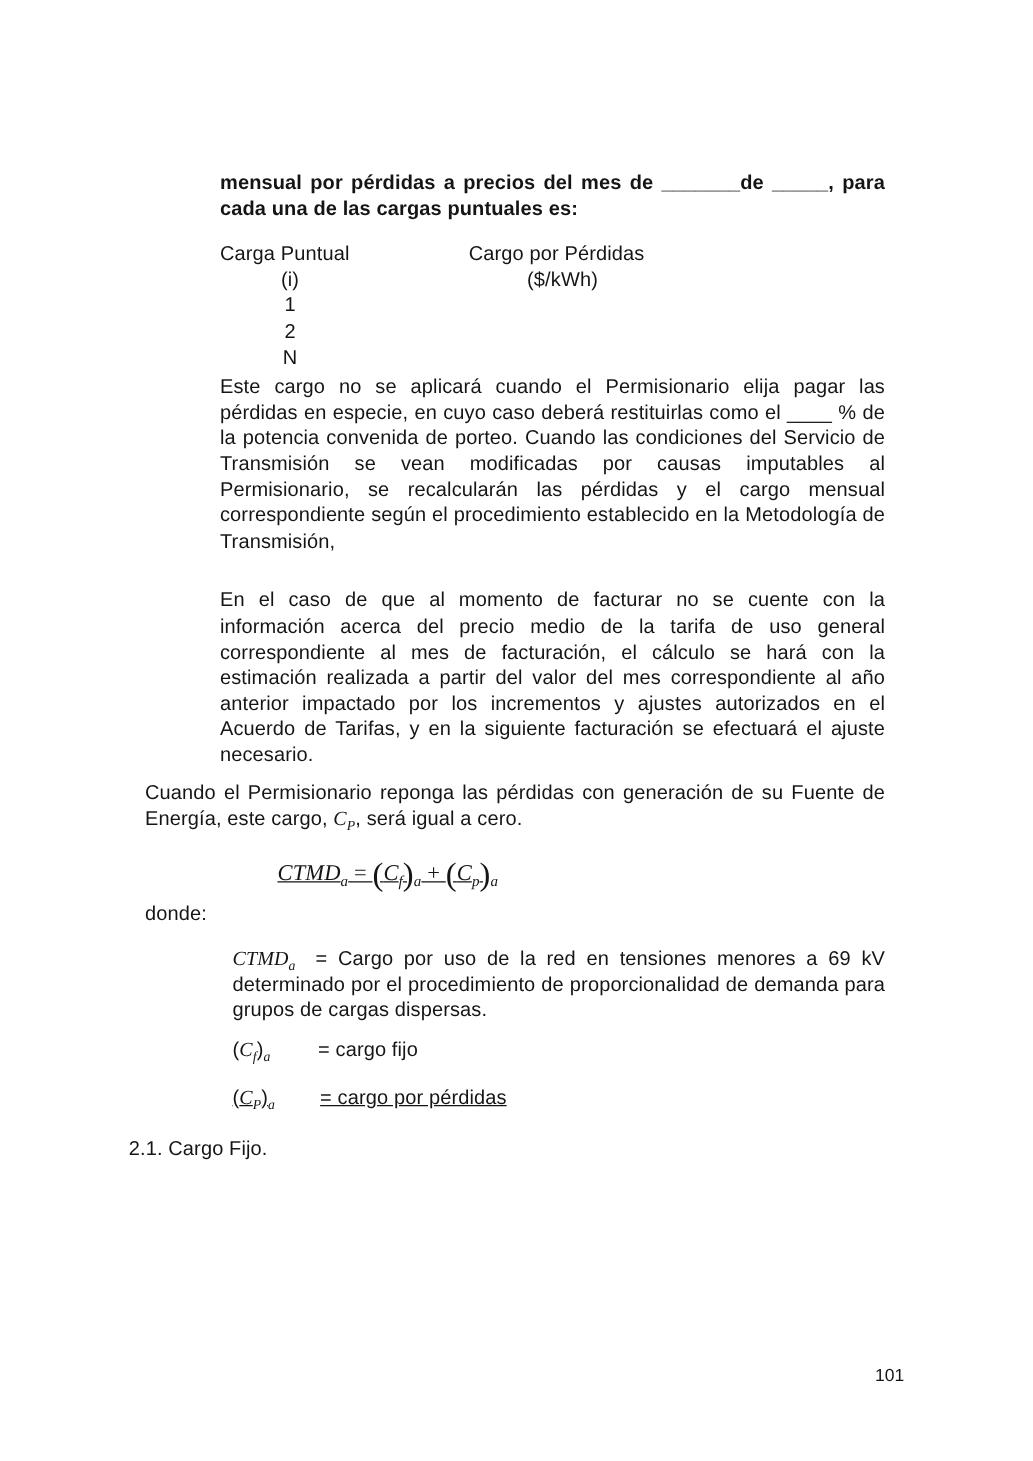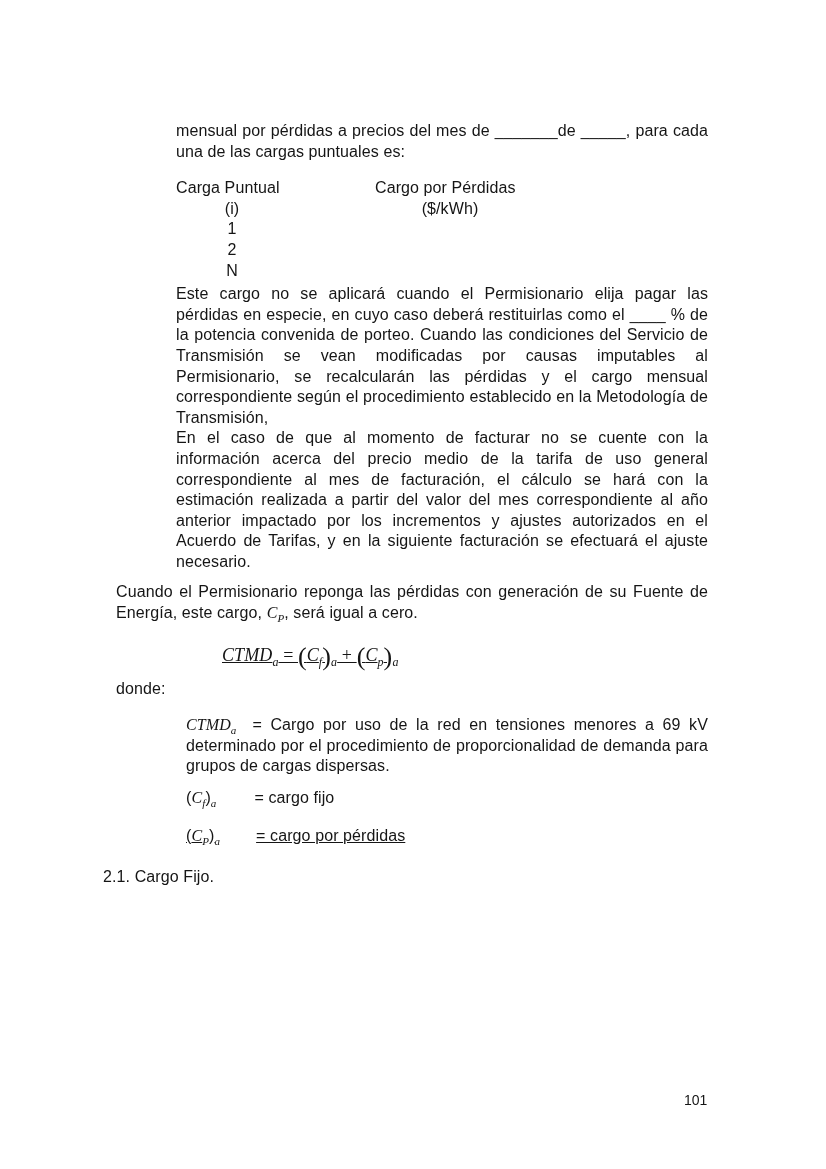--- a/index.html
+++ b/index.html
@@ -4,51 +4,51 @@
 <style>
   html,body{margin:0;padding:0;background:#ffffff;}
   body{width:826px;height:1169px;position:relative;overflow:hidden;
        font-family:"Liberation Sans",sans-serif;color:#151515;}
   .content{position:absolute;left:116px;top:121px;width:592px;
            font-size:16px;line-height:20.6px;letter-spacing:0.1px;}
   p{margin:0;}
   .justify{text-align:justify;}
   .ind{margin-left:60px;width:532px;}
 
-  .p-intro{margin-top:0;}
+  .p-intro{margin-top:16px;font-weight:bold;}
   .cargas-table{margin:16px 0 0 60px;display:flex;}
   .tcol1{width:112px;}
   .tcol2{width:150px;margin-left:87px;}
   .thead{text-align:left;}
   .tcol2 .thead{text-align:left;}
   .trow{text-align:center;}
 
   .p-este{margin-top:3px;}
-  .p-encaso{}
+  .p-encaso{margin-top:27px;}
   .p-cuando{margin-top:10px;}
   .p-grupos{margin-top:15px;}
 
   .formula{margin:14px 0 0 106px;font-family:"Liberation Serif",serif;
            font-size:18px;line-height:34px;height:34px;text-decoration:underline;}
   .formula sub{font-size:12px;}
 
   .p-donde{margin-top:7px;}
   .def1{margin:16px 0 0 70px;width:522px;text-align:justify;}
   .def2{margin:11px 0 0 70px;}
   .def3{margin:17px 0 0 70px;text-decoration:underline;}
   .p-estos{margin-top:16px;}
   .p-sec{margin:21px 0 0 -13px;}
 
   .it{font-style:italic;}
   .serif{font-family:"Liberation Serif",serif;}
   .fp{font-size:26px;font-style:normal;vertical-align:-4px;}
   sub{font-size:11px;line-height:0;}
   .gap{display:inline-block;}
 
-  .pagenum{position:absolute;left:684px;top:1092px;font-size:14px;color:#151515;}
+  .pagenum{position:absolute;left:700px;top:1092px;font-size:14px;color:#151515;}
 </style>
 </head>
 <body>
 
 <div class="content">
 
   <p class="justify ind p-intro">mensual por pérdidas a precios del mes de _______de _____, para cada una de las cargas puntuales es:</p>
 
   <div class="cargas-table">
     <div class="tcol1">

